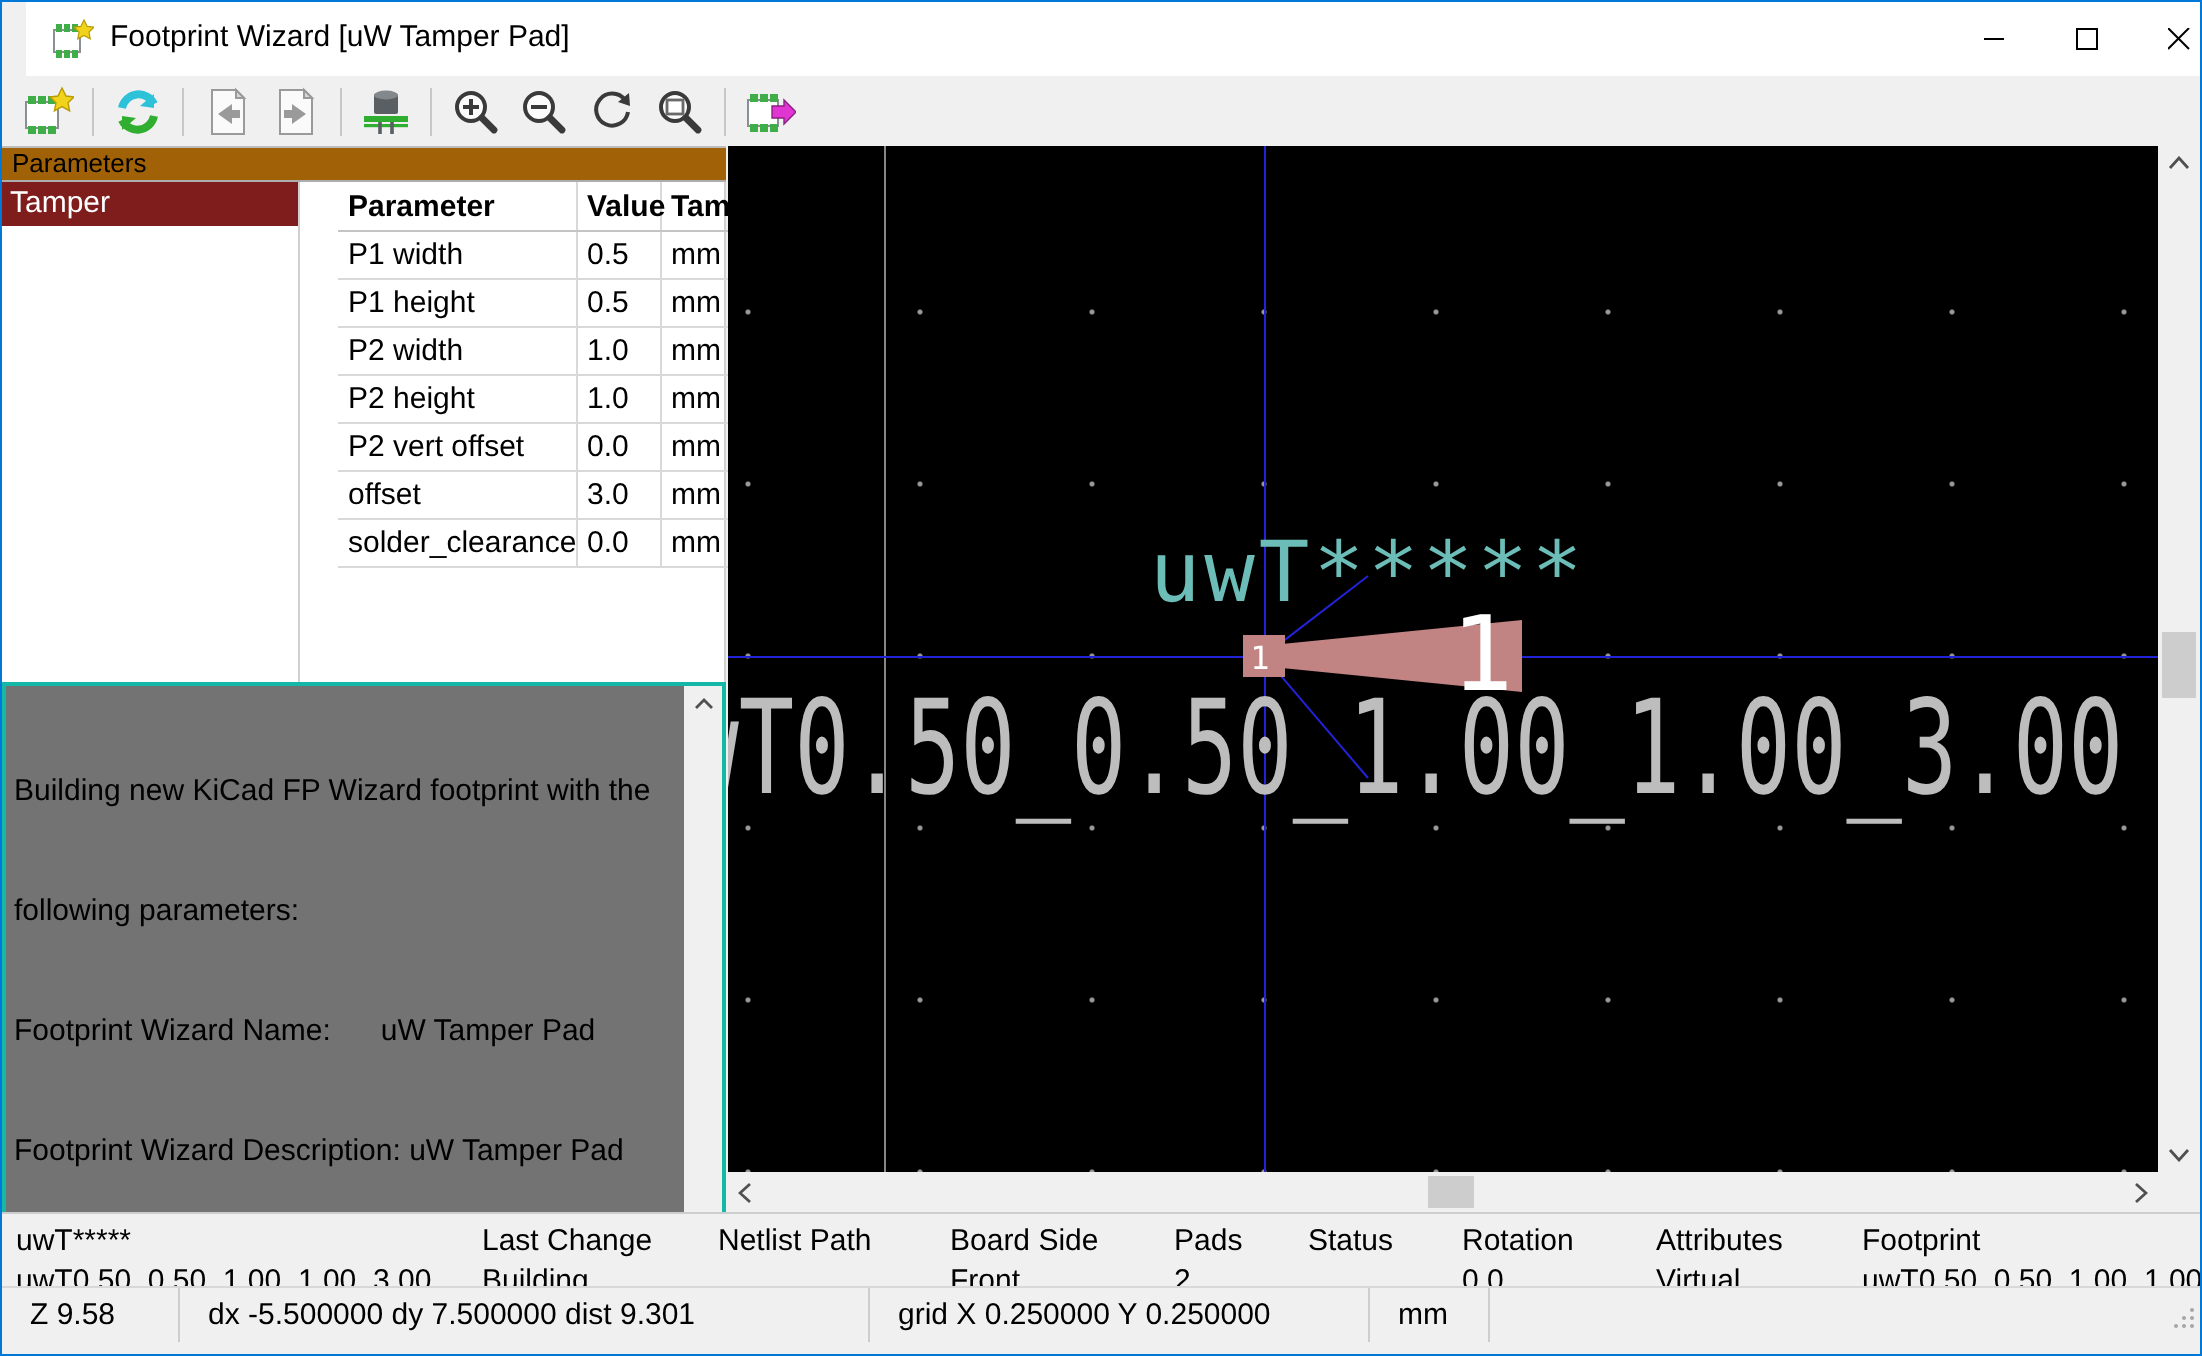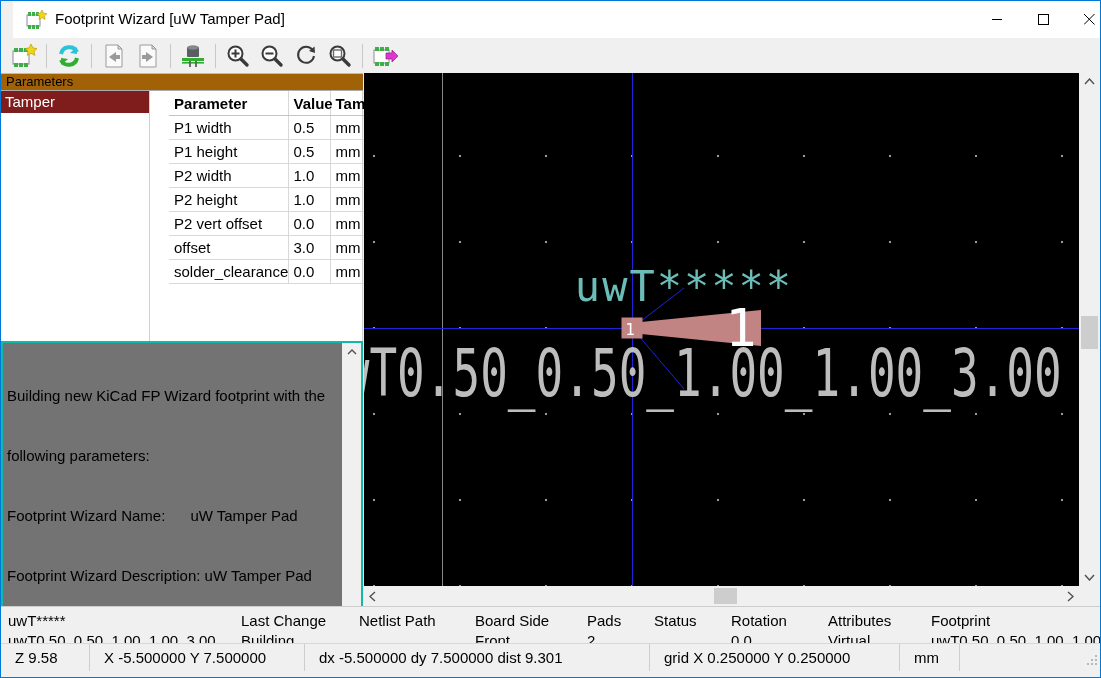--- a/index.html
+++ b/index.html
@@ -377,21 +377,20 @@
       <span class="val">Virtual</span>
     </div>
     <div class="sfield" style="left:930px">
       <span class="lbl">Footprint</span>
       <span class="val">uwT0.50_0.50_1.00_1.00_3.0</span>
     </div>
   </div>
 
   <div class="status2">
     <div class="s2cell c-z">Z 9.58</div>
-    <div class="s2cell c-xy">X -5.500000  Y 7.500000</div>
     <div class="s2cell c-d">dx -5.500000  dy 7.500000  dist 9.301</div>
     <div class="s2cell c-grid">grid X 0.250000  Y 0.250000</div>
     <div class="s2cell c-units">mm</div>
     <div class="s2cell c-last">
       <span class="grip">
         <svg width="11" height="11" viewBox="0 0 11 11">
           <circle cx="9" cy="9" r="1" fill="#a6a6a6"></circle>
             <circle cx="5" cy="9" r="1" fill="#a6a6a6"></circle>
             <circle cx="1" cy="9" r="1" fill="#a6a6a6"></circle>
           <circle cx="9" cy="5" r="1" fill="#a6a6a6"></circle>

